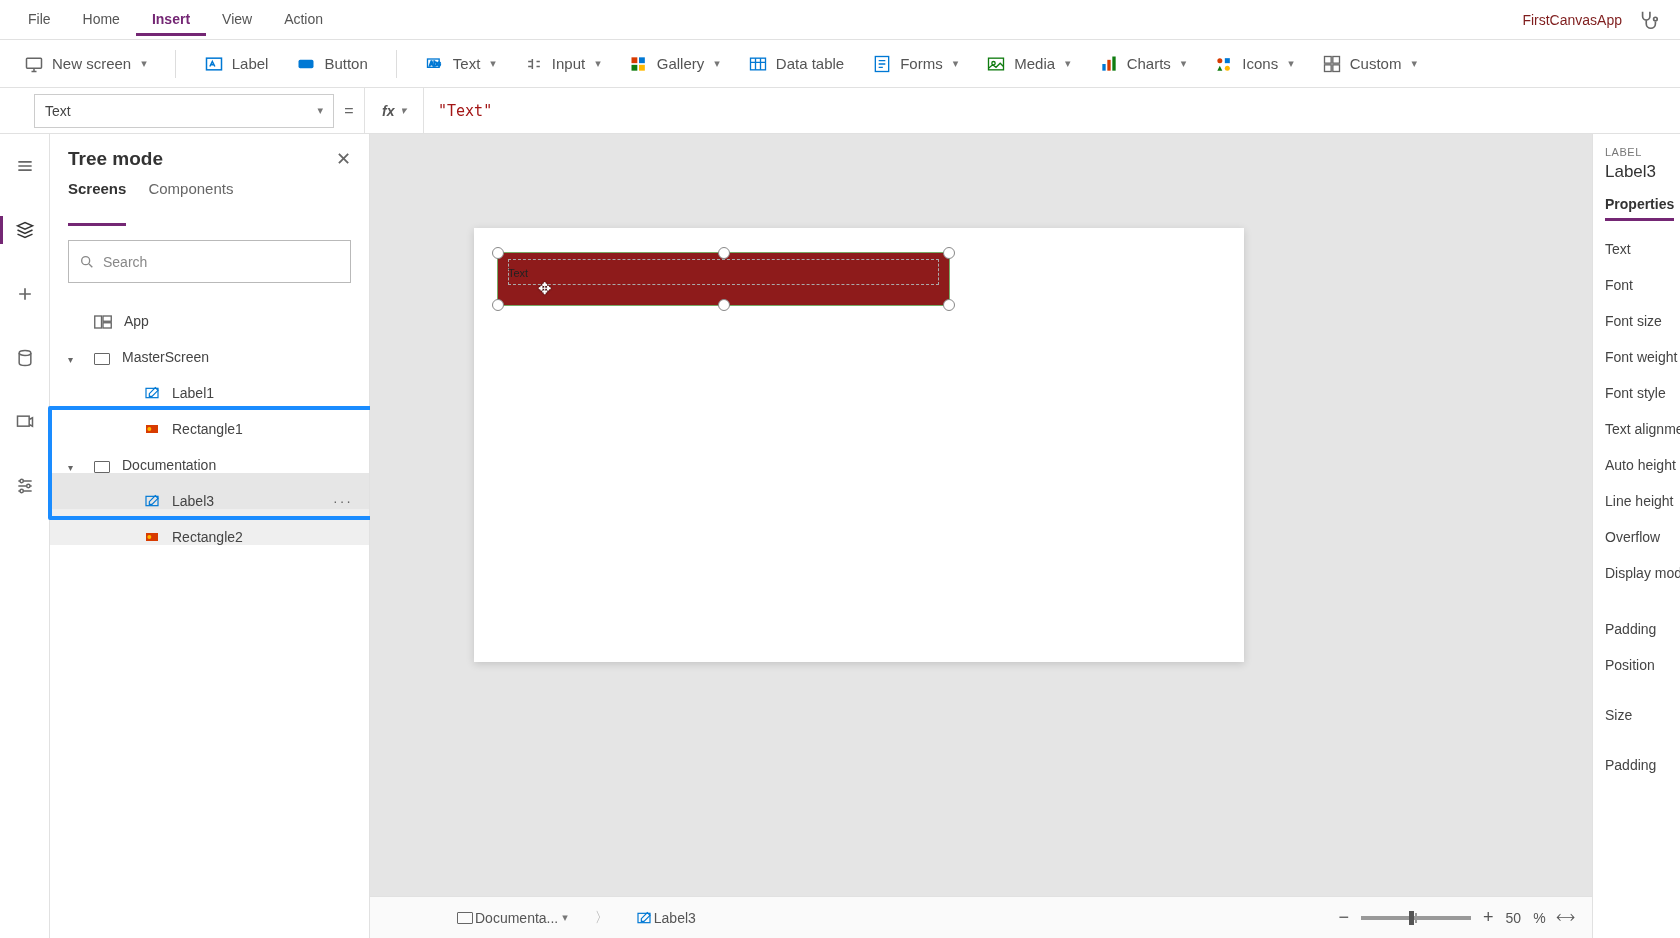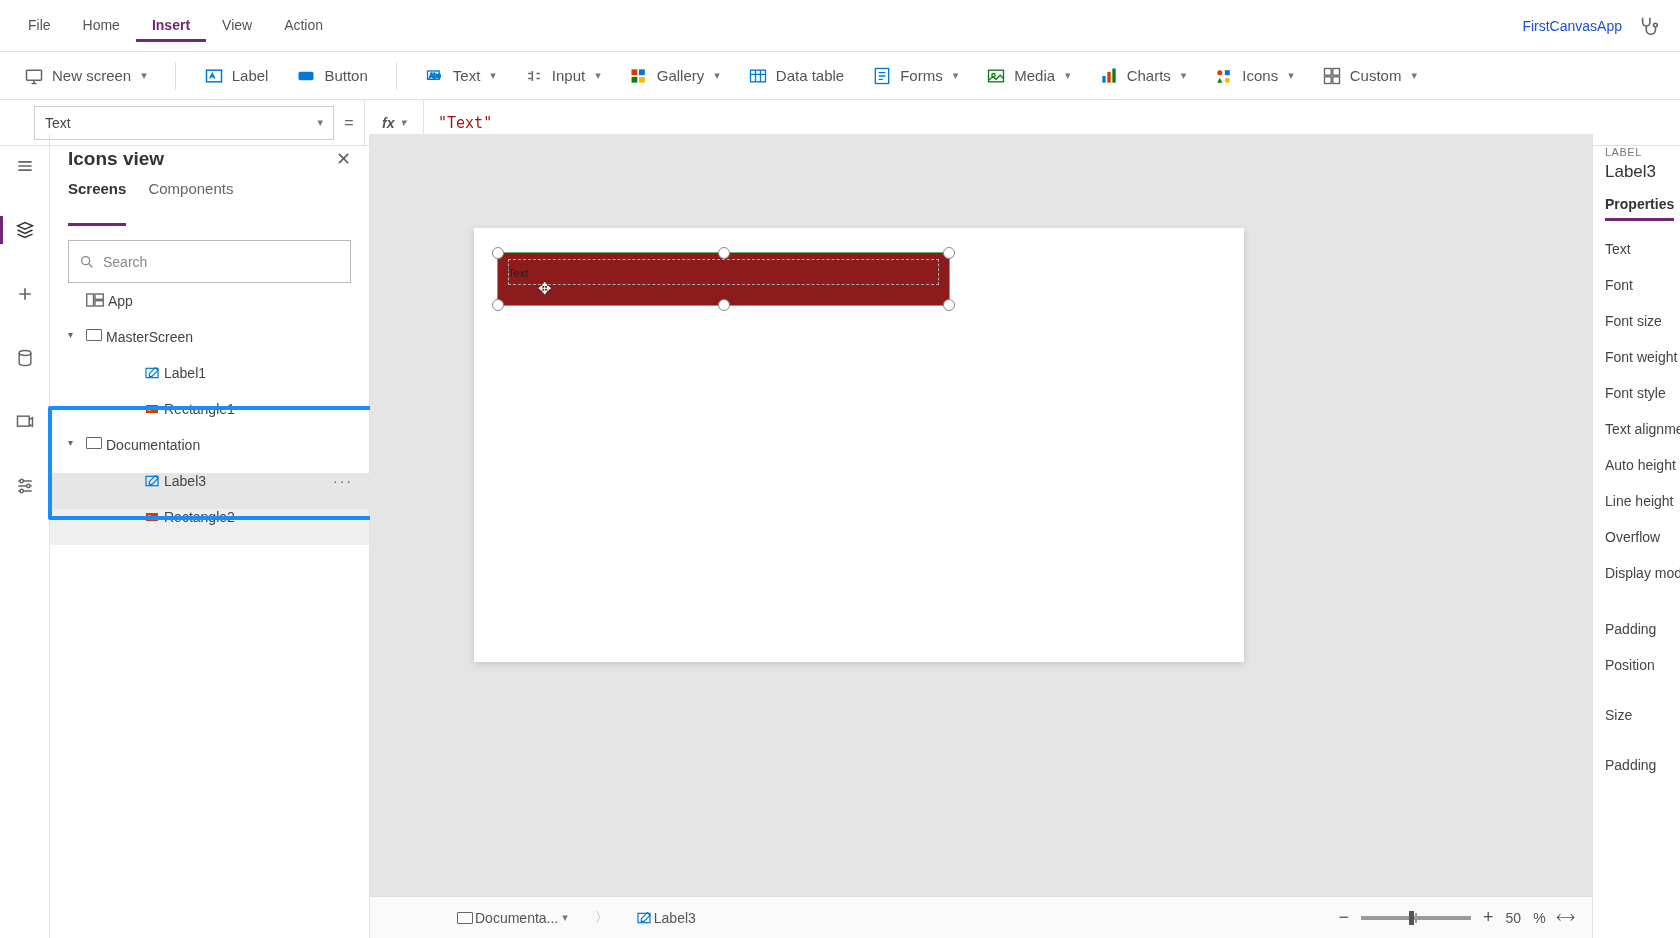--- a/index.html
+++ b/index.html
@@ -1,23 +1,23 @@
 <!DOCTYPE html>
 <html><head>
 <meta charset="utf-8">
 <style>
   * { box-sizing: border-box; margin: 0; padding: 0; font-family: "Segoe UI", Arial, sans-serif; }
   body { background: #fff; color: #333; font-size: 14px; overflow: hidden; width: 1680px; height: 938px; position: relative; }
 
   
-  .menubar { height: 52px; display: flex; align-items: center; padding: 0 12px; border-bottom: 1px solid #e1e1e1; justify-content: space-between; }
+  .menubar { height: 40px; display: flex; align-items: center; padding: 0 12px; border-bottom: 1px solid #e1e1e1; justify-content: space-between; }
   .menubar-left { display: flex; gap: 0; }
   .menu-item { padding: 8px 16px 6px; color: #555; cursor: pointer; }
   .menu-item.active { color: #742774; border-bottom: 3px solid #742774; font-weight: 600; }
-  .menubar-right { display: flex; align-items: center; gap: 16px; color: #1d4ed8; padding-right: 8px; }
+  .menubar-right { display: flex; align-items: center; gap: 16px; color: #7f1d1d; padding-right: 8px; }
   .stethoscope-icon { width: 22px; height: 22px; }
 
   
   .ribbon { height: 48px; display: flex; align-items: center; padding: 0 24px; gap: 28px; border-bottom: 1px solid #e1e1e1; color: #555; }
   .ribbon-item { display: flex; align-items: center; gap: 8px; cursor: pointer; font-size: 15px; }
   .ribbon-item svg, .ribbon-item .ricon { width: 20px; height: 20px; flex-shrink: 0; }
   .chev { font-size: 11px; color: #777; margin-left: 2px; }
 
   
   .formula-row { height: 46px; display: flex; align-items: center; border-bottom: 1px solid #e1e1e1; }
@@ -38,21 +38,21 @@
   .treepanel { width: 320px; border-right: 1px solid #e1e1e1; display: flex; flex-direction: column; position: relative; }
   .treepanel-header { display: flex; align-items: center; justify-content: space-between; padding: 14px 18px 10px; }
   .treepanel-header h2 { font-size: 19px; font-weight: 600; color: #333; }
   .close-x { color: #666; cursor: pointer; font-size: 18px; }
   .tree-tabs { display: flex; gap: 22px; padding: 0 18px; font-size: 15px; color: #666; }
   .tree-tab { padding-bottom: 26px; cursor: pointer; }
   .tree-tab.active { color: #333; font-weight: 600; border-bottom: 3px solid #742774; }
   .tree-search-wrap { padding: 14px 18px 10px; }
   .tree-search { width: 100%; height: 43px; border: 1px solid #b9b9b9; display: flex; align-items: center; padding: 0 10px; color: #888; gap: 8px; }
   .tree-list { flex: 1; overflow: auto; }
-  .tree-row { display: flex; align-items: flex-start; height: 36px; padding-left: 18px; gap: 4px; cursor: pointer; color: #444; font-size: 14px; }
+  .tree-row { display: flex; align-items: flex-end; height: 36px; padding-left: 18px; gap: 12px; cursor: pointer; color: #444; font-size: 14px; }
   .tree-row.grandchild { padding-left: 94px; }
   .tree-row.selected { background: #e6e6e6; }
   .tree-exp { width: 14px; color: #666; font-size: 10px; }
   .screen-box { width: 16px; height: 12px; border: 1.5px solid #666; border-radius: 1px; display: inline-block; }
   .label-icn { width: 16px; height: 16px; color: #0078d4; }
   .rect-icn { width: 16px; height: 16px; }
   .row-more { margin-left: auto; margin-right: 16px; color: #666; letter-spacing: 2px; }
   .app-icn { width: 18px; height: 14px; }
 
   .highlight-box { position: absolute; border: 4px solid #1a8cff; pointer-events: none; left: -2px; right: -8px; top: 272px; height: 114px; border-radius: 2px; }
@@ -259,21 +259,21 @@
           <circle cx="8" cy="6" r="2"></circle>
           <circle cx="16" cy="12" r="2"></circle>
           <circle cx="8" cy="18" r="2"></circle>
           <path d="M4 6h2M10 6h10M4 12h10M18 12h2M4 18h2M10 18h10"></path>
         </svg>
     </div>
   </div>
 
   <div class="treepanel">
     <div class="treepanel-header">
-      <h2>Icons view</h2>
+      <h2>Tree mode</h2>
       <span class="close-x">✕</span>
     </div>
     <div class="tree-tabs">
       <div class="tree-tab active">Screens</div>
       <div class="tree-tab">Components</div>
     </div>
     <div class="tree-search-wrap">
       <div class="tree-search">
         <svg width="16" height="16" viewBox="0 0 24 24" fill="none" stroke="#888" stroke-width="2">
             <circle cx="10" cy="10" r="6"></circle>

